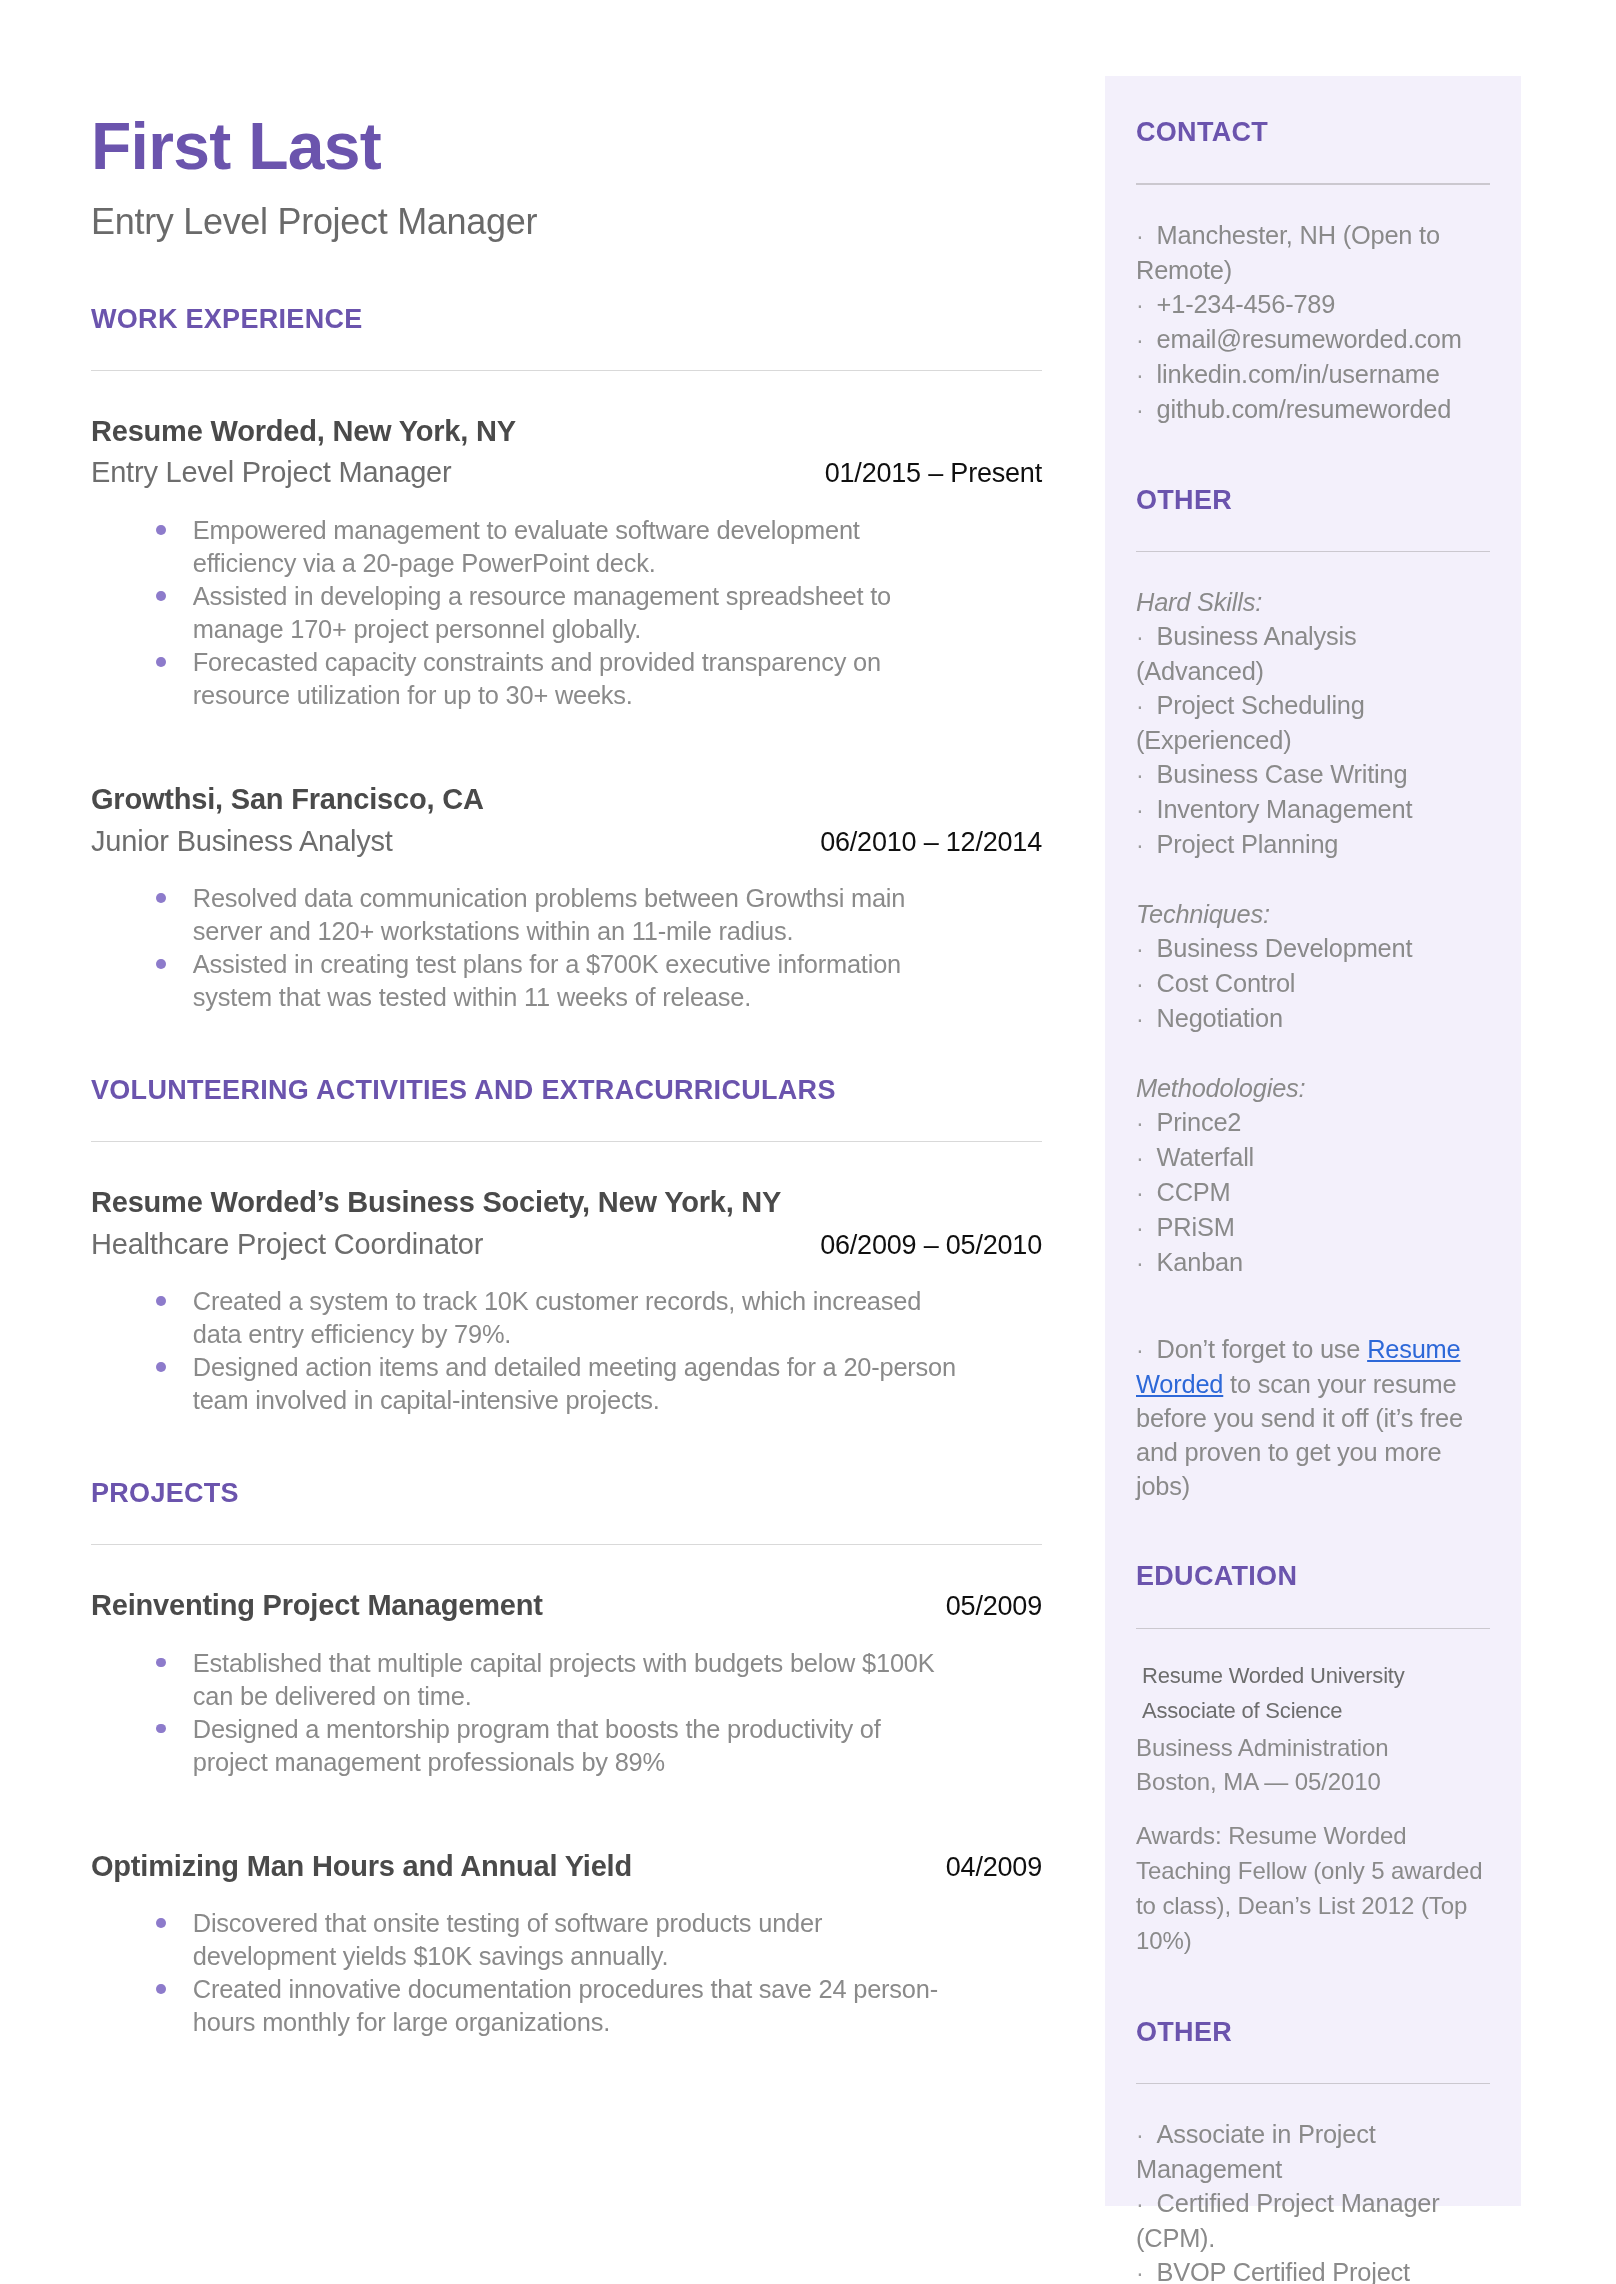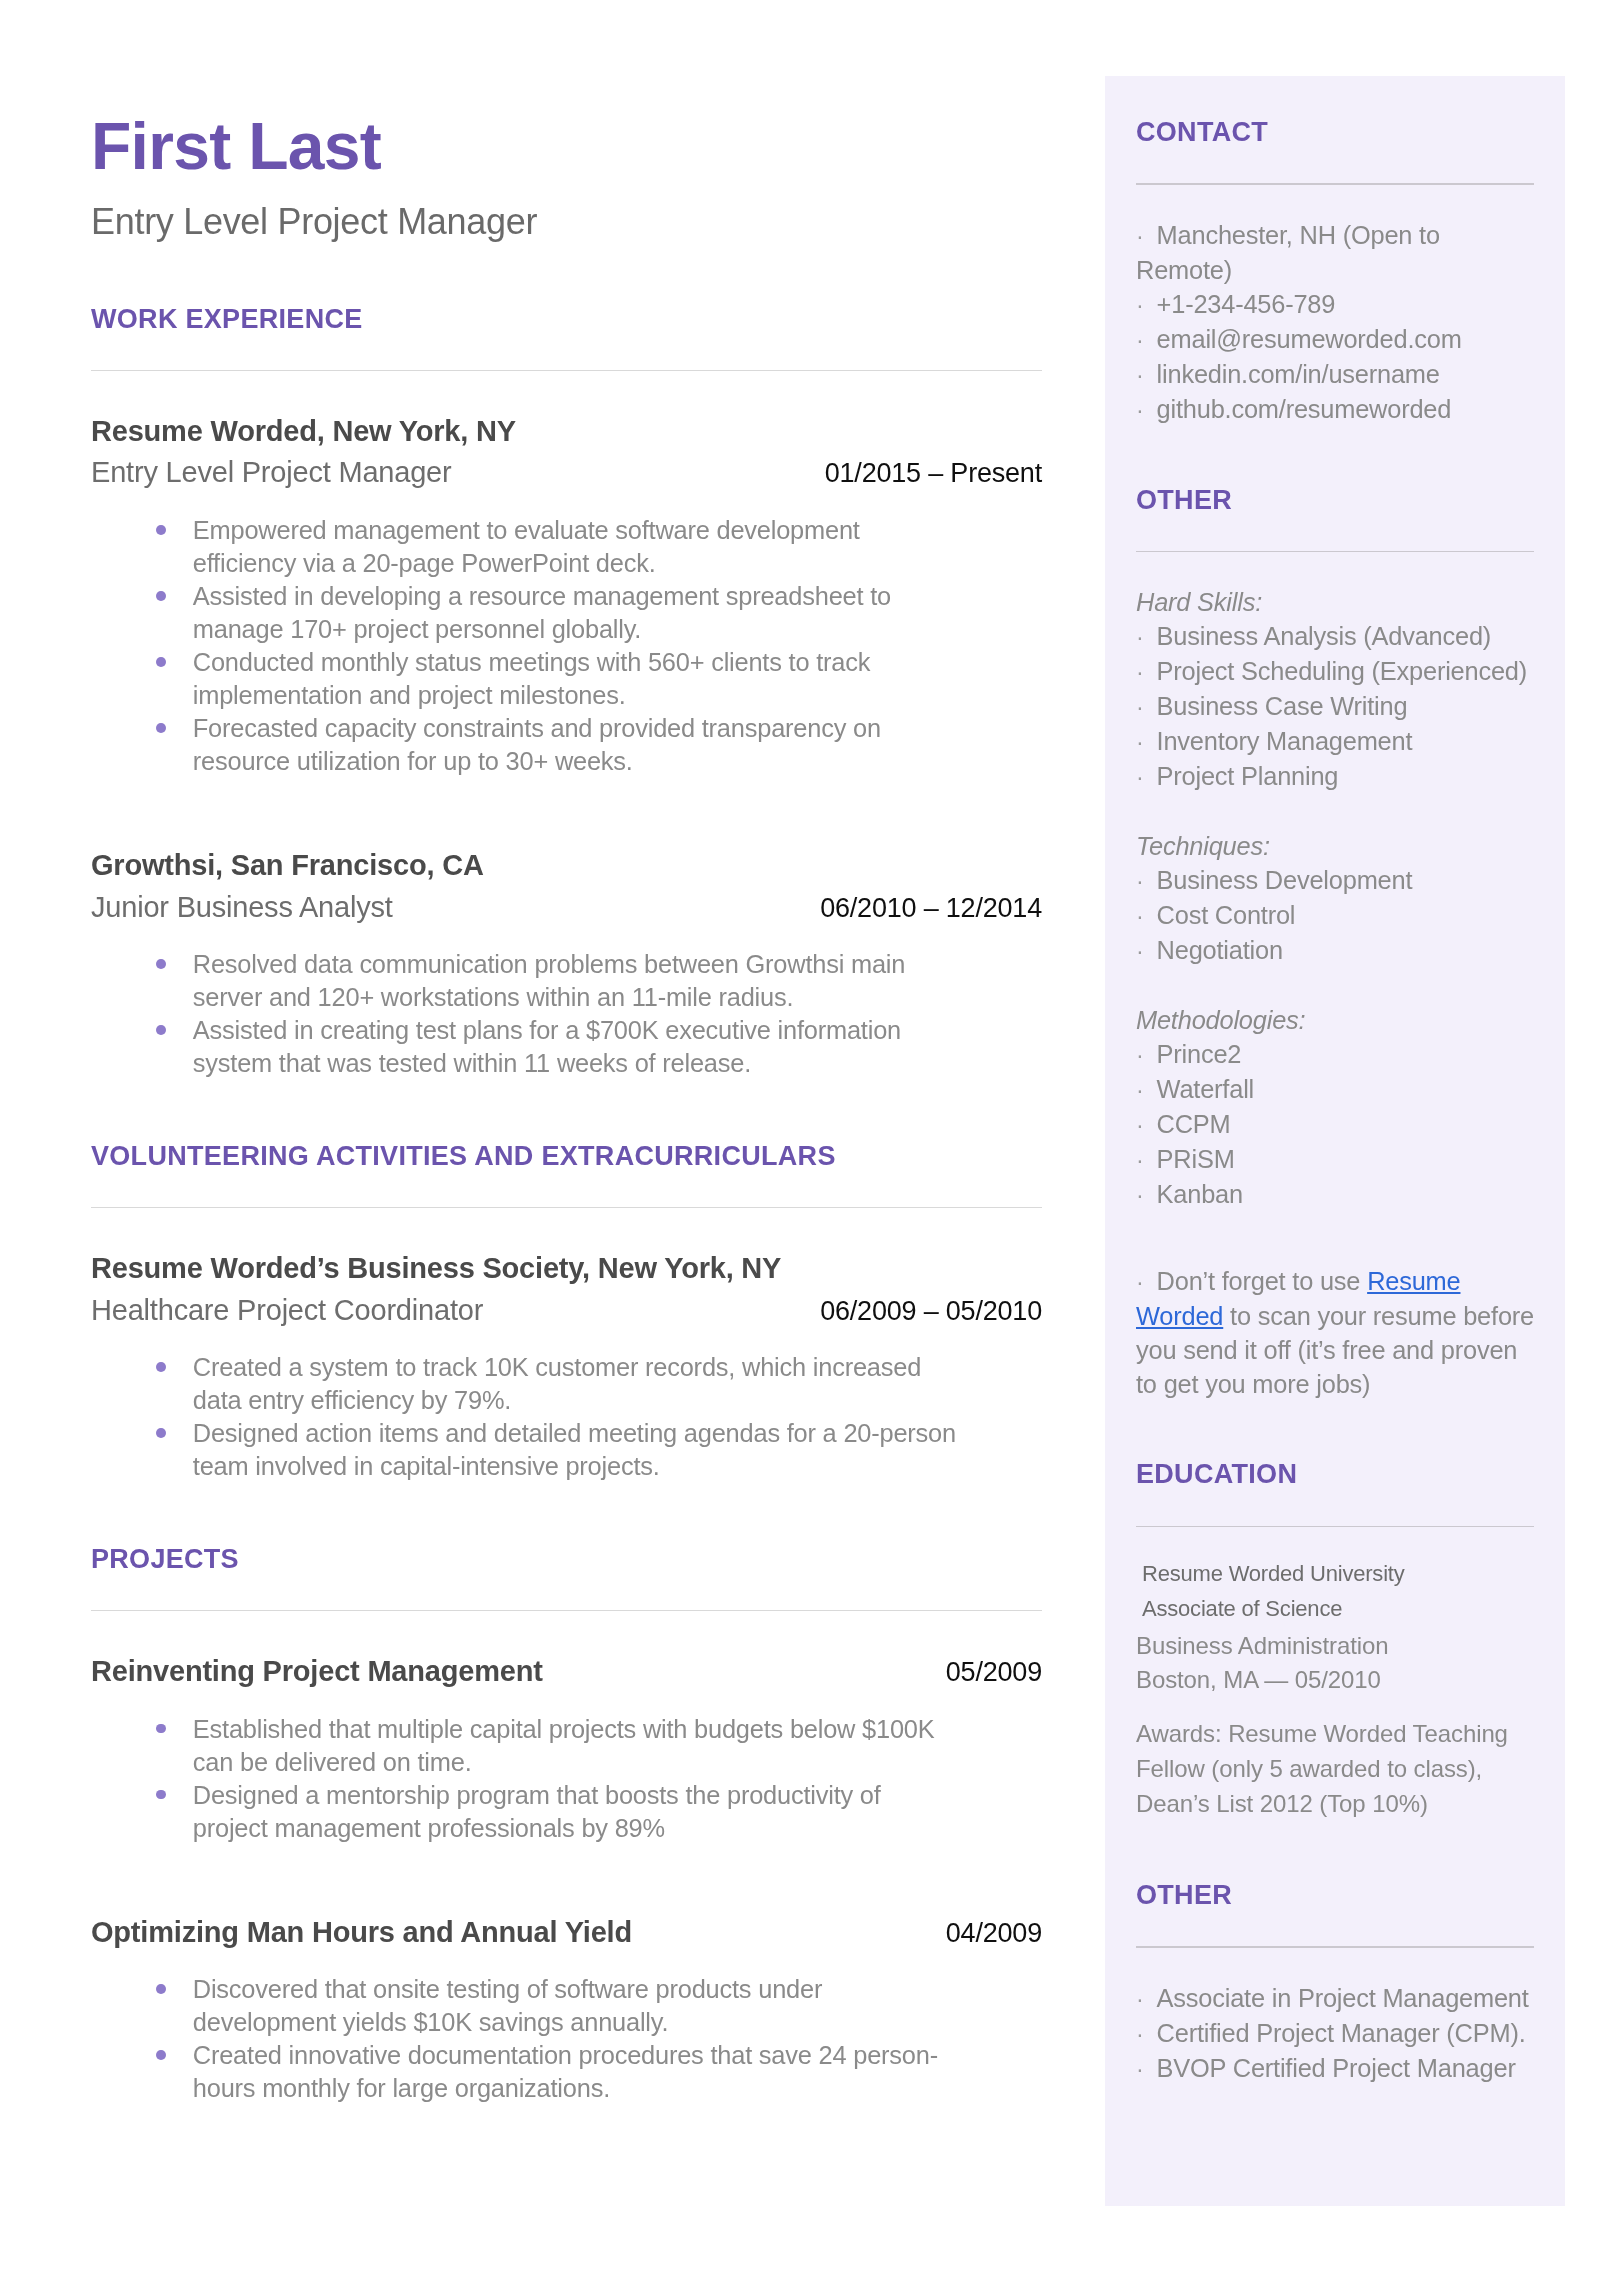--- a/index.html
+++ b/index.html
@@ -33,21 +33,21 @@
   .hdr-row{display:flex;justify-content:space-between;align-items:baseline;}
   .role-row{display:flex;justify-content:space-between;align-items:baseline;margin-top:3.9px;}
   .role{font-size:29px;color:var(--text-mid);letter-spacing:-0.2px;line-height:1.3;}
   .date{font-size:27px;color:var(--text-date);letter-spacing:-0.2px;white-space:nowrap;}
   .bullets{list-style:none;margin:22px 0 0;padding:0;width:866px;}
   .bullets li{display:flex;font-size:25.4px;line-height:33px;color:var(--text-body);letter-spacing:-0.2px;}
   .bullets .dot{flex:0 0 9.8px;width:9.8px;height:9.8px;border-radius:50%;background:var(--accent-bullet);margin:11px 27px 0 65px;}
   .bullets .btxt{flex:1;}
   
   .sidebar{
-    position:absolute;left:1105px;top:76px;width:460px;height:2130px;
+    position:absolute;left:1105px;top:76px;width:416px;height:2130px;
     background:var(--sidebar-bg);padding:40px 31px 0;
   }
   .side-sec + .side-sec{margin-top:57px;}
   .side-h{margin:0;font-size:27px;font-weight:700;color:var(--accent);letter-spacing:0.3px;line-height:1.2;}
   .side-rule{height:1.3px;background:#cbc8cf;margin-top:35px;}
   .side-body{margin-top:33px;}
   .side-item{margin:0;font-size:25.4px;line-height:34px;color:var(--text-body);letter-spacing:-0.2px;}
   .sb{color:#9b9b9b;margin-right:13px;font-size:23.4px;}
   .skill-group + .skill-group{margin-top:35px;}
   .skill-label{font-style:italic;}
@@ -80,24 +80,20 @@
           <li>
               <span class="dot"></span>
               <span class="btxt">Empowered management to evaluate software development efficiency via a 20-page PowerPoint deck.</span>
             </li>
           <li>
               <span class="dot"></span>
               <span class="btxt">Assisted in developing a resource management spreadsheet to manage 170+ project personnel globally.</span>
             </li>
           <li>
               <span class="dot"></span>
-              <span class="btxt">Conducted monthly status meetings with 560+ clients to track implementation and project milestones.</span>
-            </li>
-          <li>
-              <span class="dot"></span>
               <span class="btxt">Forecasted capacity constraints and provided transparency on resource utilization for up to 30+ weeks.</span>
             </li>
         </ul>
       </div>
 
       <div class="entry">
         <div class="company">Growthsi, San Francisco, CA</div>
         <div class="role-row">
           <span class="role">Junior Business Analyst</span>
           <span class="date">06/2010 – 12/2014</span>

